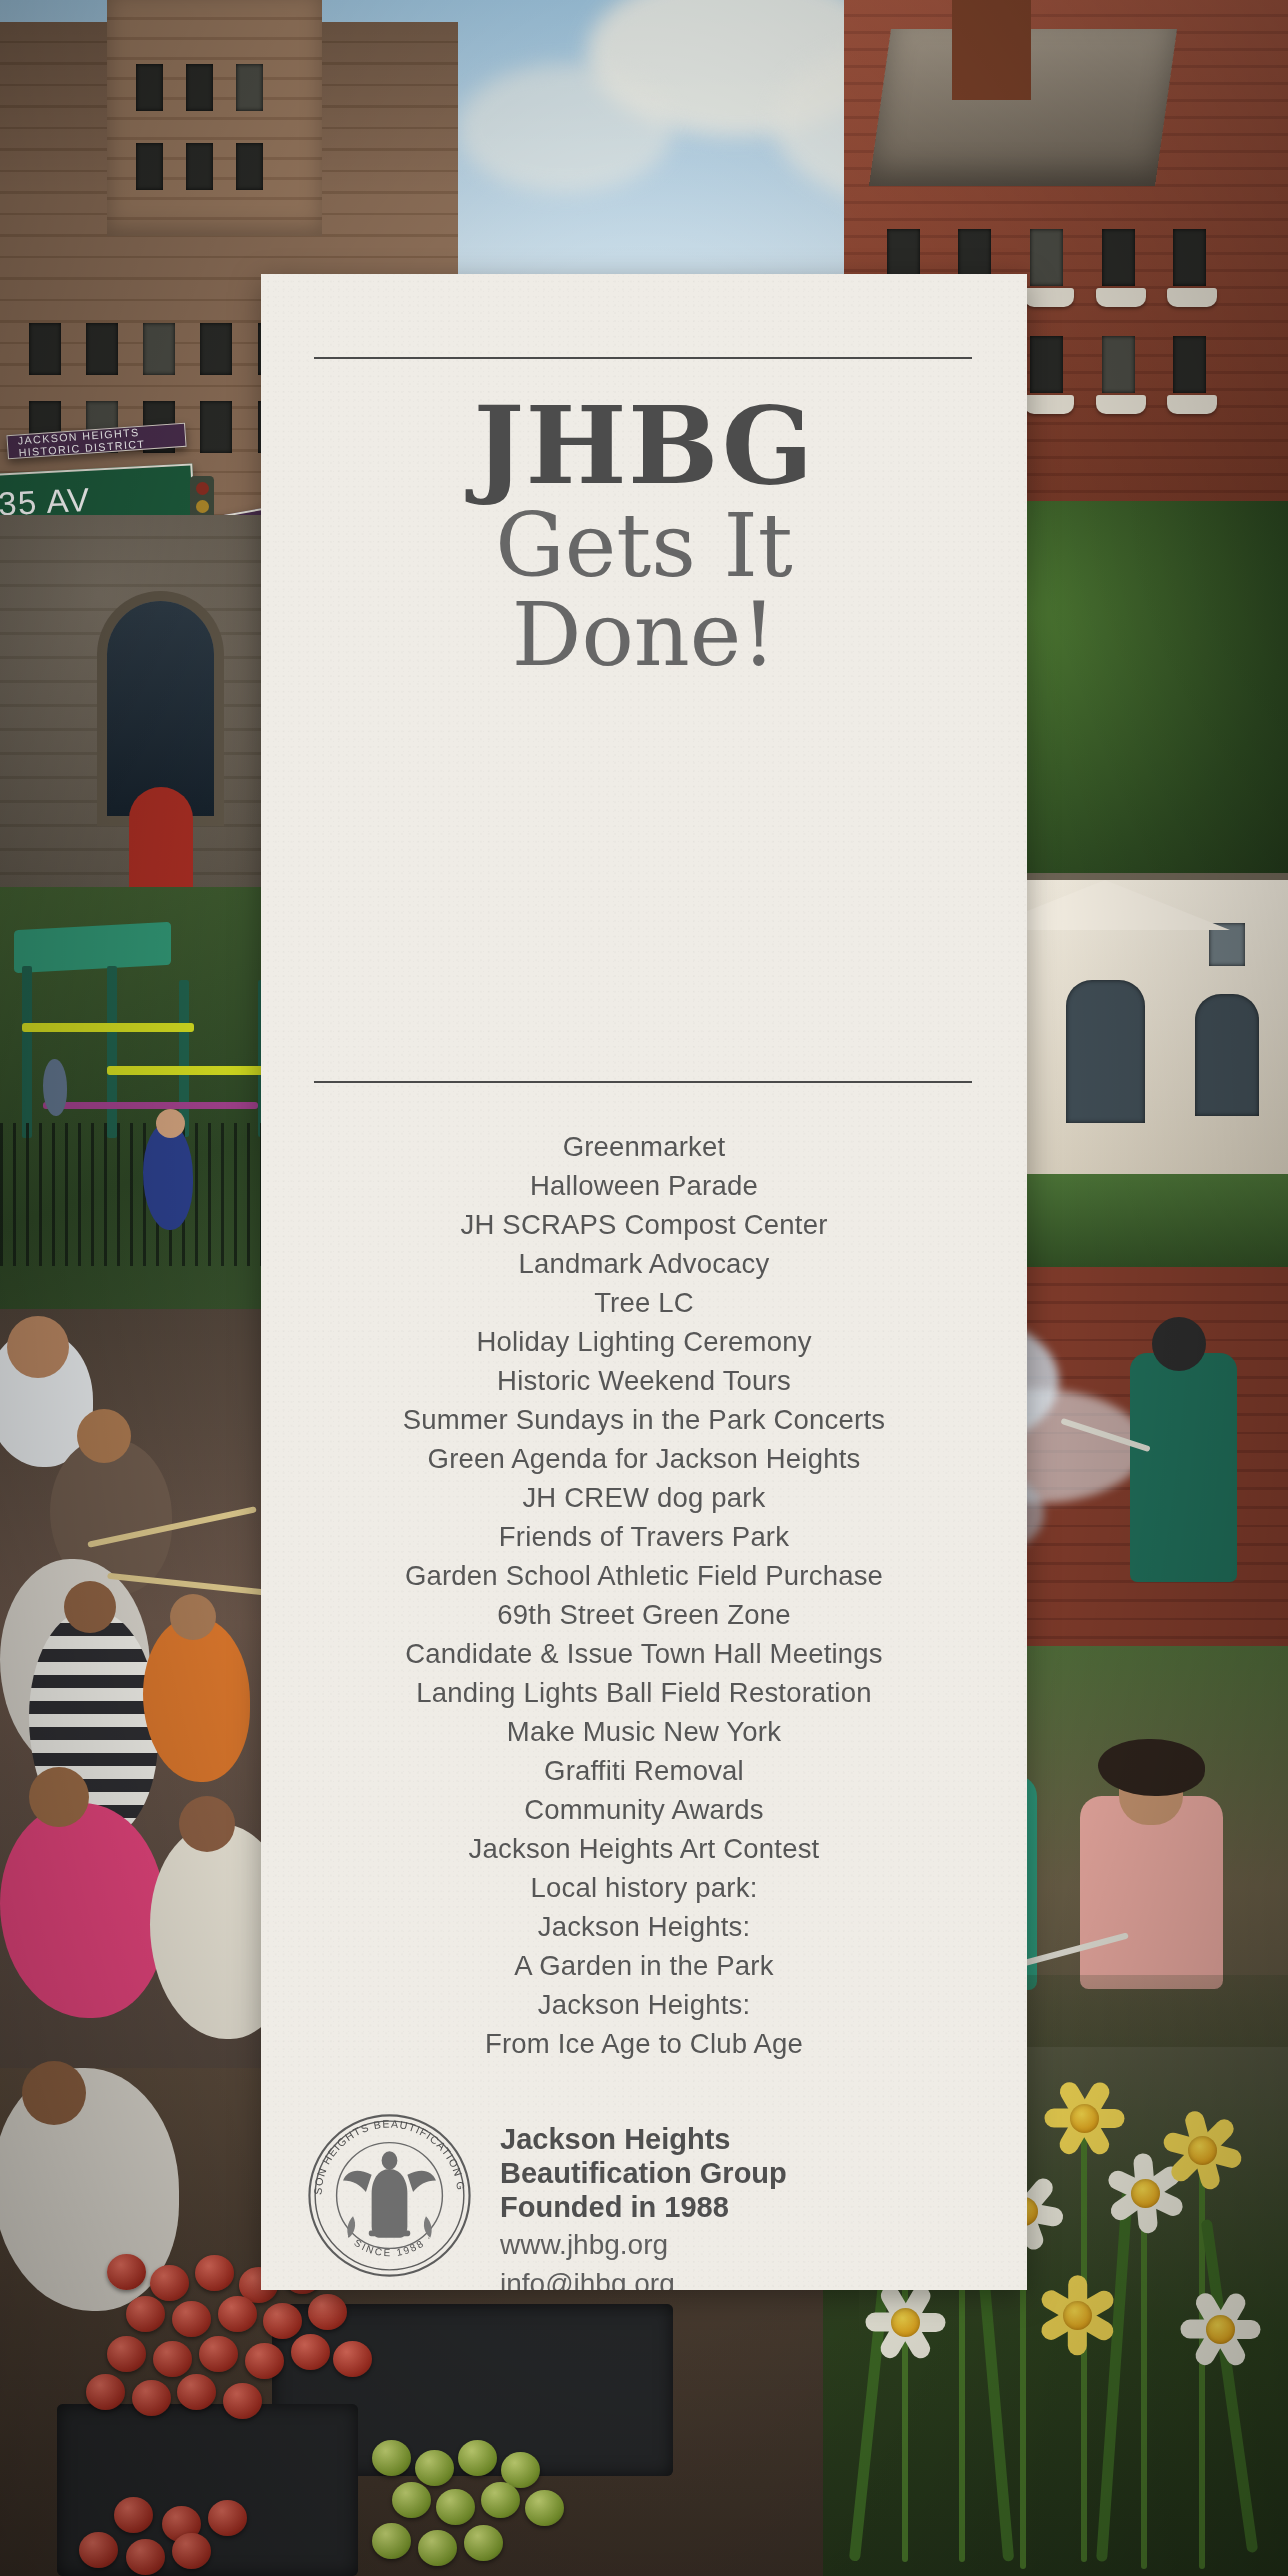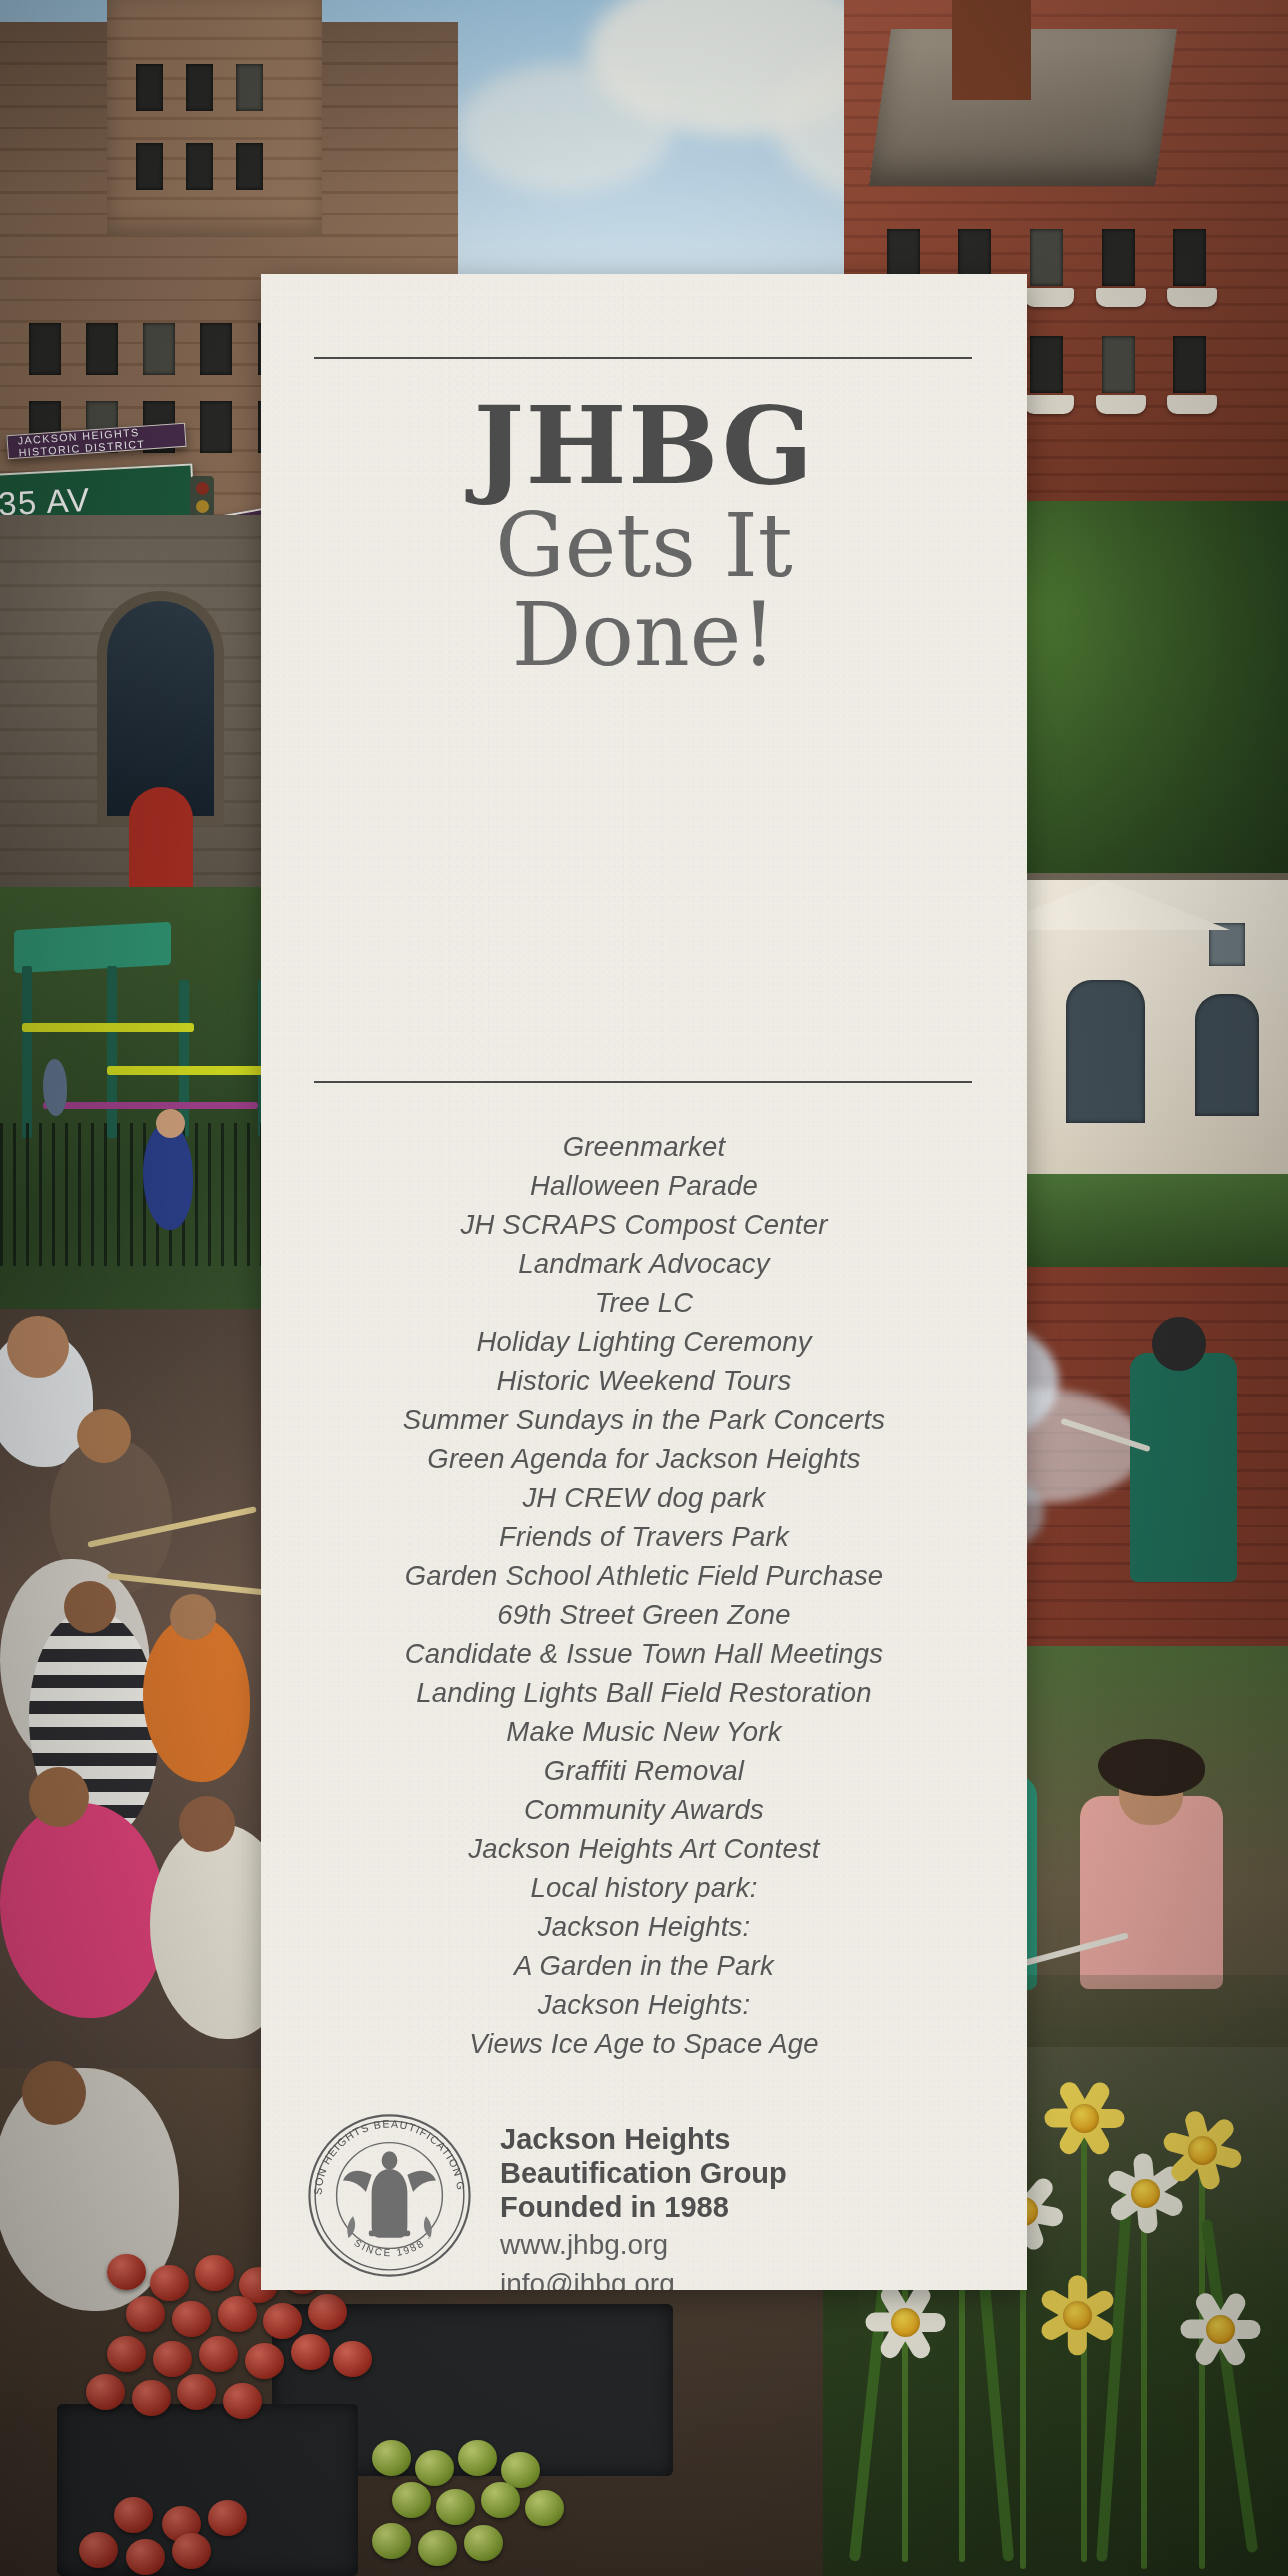--- a/index.html
+++ b/index.html
@@ -438,21 +438,21 @@
     left: 0;
     top: 853px;
     width: 766px;
     text-align: center;
     font-family: "Liberation Sans", sans-serif;
     font-size: 27.5px;
     line-height: 39px;
     color: #565656;
     letter-spacing: 0.2px;
   }
-  .list div { white-space: nowrap; font-style: italic; }
+  .list div { white-space: nowrap; }
 
   
   .footer {
     position: absolute;
     left: 0;
     top: 1835px;
     width: 766px;
     display: flex;
     align-items: flex-start;
     padding-left: 42px;
@@ -794,21 +794,21 @@
         <div>Candidate &amp; Issue Town Hall Meetings</div>
         <div>Landing Lights Ball Field Restoration</div>
         <div>Make Music New York</div>
         <div>Graffiti Removal</div>
         <div>Community Awards</div>
         <div>Jackson Heights Art Contest</div>
         <div>Local history park:</div>
         <div>Jackson Heights:</div>
         <div>A Garden in the Park</div>
         <div>Jackson Heights:</div>
-        <div>Views Ice Age to Space Age</div>
+        <div>From Ice Age to Club Age</div>
       </div>
 
     <div class="footer">
 
       <div class="seal">
         <svg viewBox="0 0 242 242" width="173" height="173" aria-hidden="true">
           <defs>
             <path id="arcTop" d="M 26,121 A 95,95 0 0 1 216,121" fill="none"></path>
             <path id="arcBot" d="M 36,121 A 85,85 0 0 0 206,121" fill="none"></path>
           </defs>

